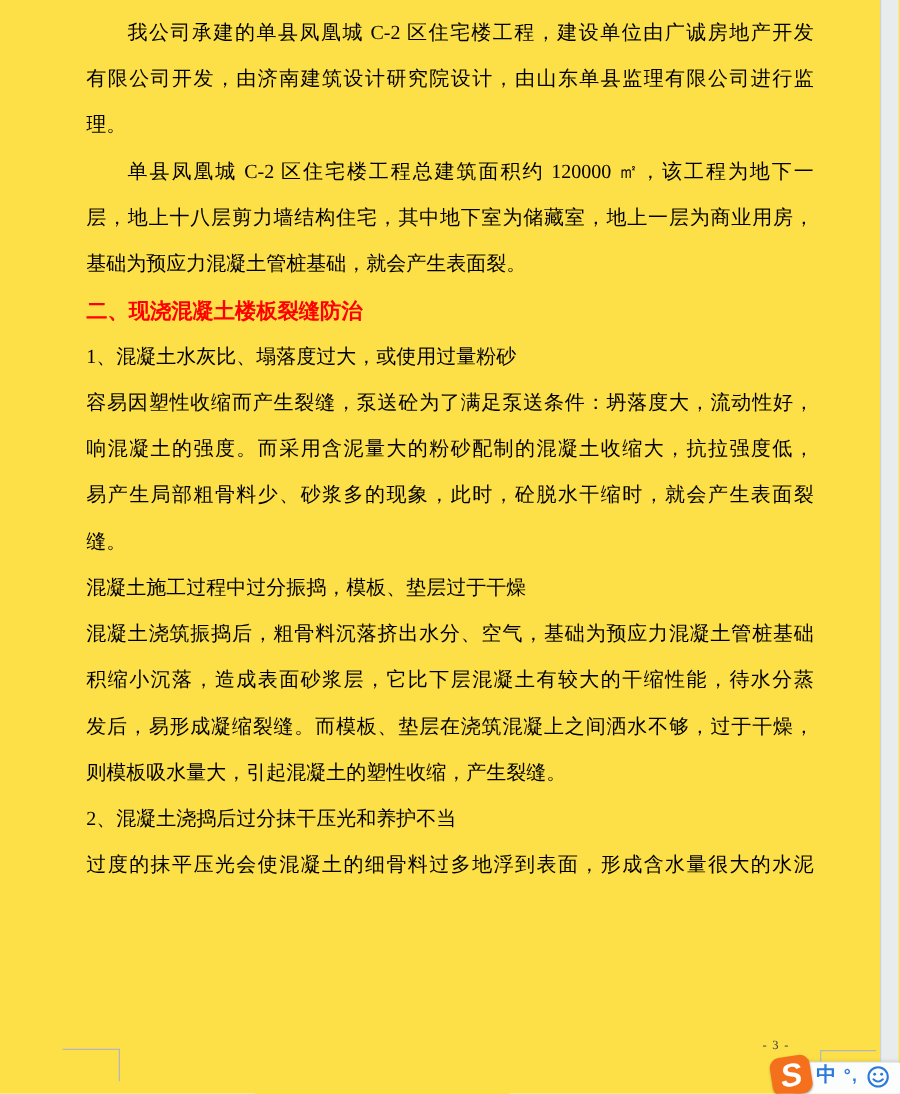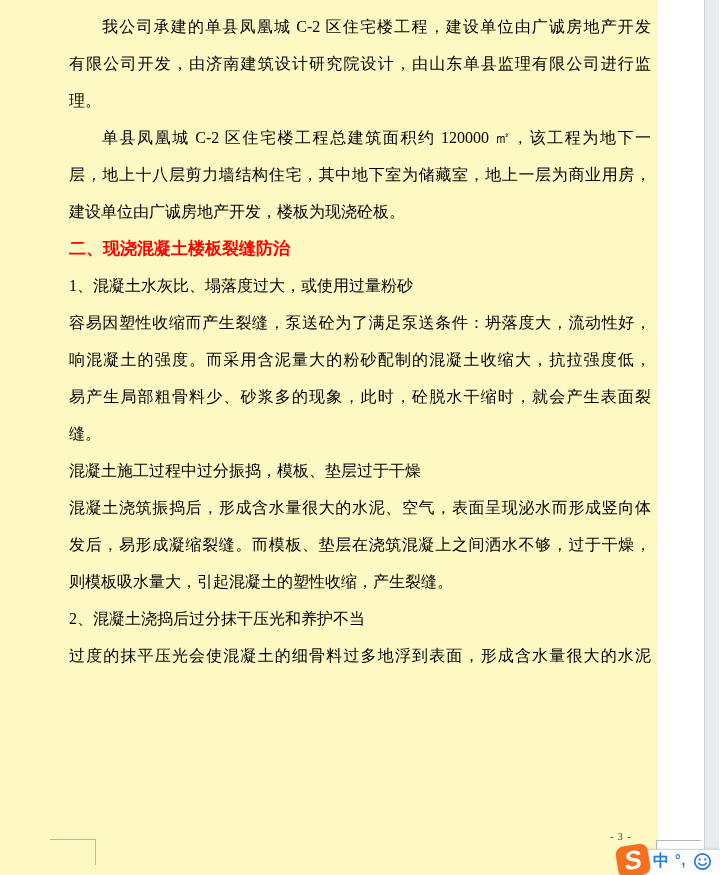--- a/index.html
+++ b/index.html
@@ -1,21 +1,21 @@
 <!DOCTYPE html>
 <html style="--heading-color: #ff0000; --ime-blue: #2b7ad9; --ime-orange: #f4701d;"><head>
 <meta charset="utf-8">
 <style>
   html,body{margin:0;padding:0;}
   body{
     width:720px;height:875px;overflow:hidden;position:relative;
     background:#ffffff;
     font-family:"Liberation Serif","DejaVu Serif",serif;
   }
-  #page{position:absolute;left:0;top:0;width:658px;height:875px;background:#fef9c3;}
+  #page{position:absolute;left:0;top:0;width:720px;height:875px;background:#fde047;}
   
   #side-strip{
     position:absolute;left:704px;top:0;width:14px;height:875px;
     background:#e9eced;border-left:1px solid #ced3d3;
   }
   
   #doc{position:absolute;left:69px;top:8px;width:582px;}
   .line{
     height:37px;line-height:37px;font-size:16px;color:#000;
     white-space:normal;overflow:hidden;
@@ -62,29 +62,30 @@
 
 <div id="page">
 
   <div id="doc">
 
   <div class="line stretch indent">我公司承建的单县凤凰城 C-2 区住宅楼工程，建设单位由广诚房地产开发</div>
       <div class="line stretch">有限公司开发，由济南建筑设计研究院设计，由山东单县监理有限公司进行监</div>
       <div class="line">理。</div>
       <div class="line stretch indent">单县凤凰城 C-2 区住宅楼工程总建筑面积约 120000 ㎡，该工程为地下一</div>
       <div class="line stretch">层，地上十八层剪力墙结构住宅，其中地下室为储藏室，地上一层为商业用房，</div>
-      <div class="line">建设单位由广诚房地产开发，楼板为现浇砼板。</div>
+      <div class="line">基础为预应力混凝土管桩基础，就会产生表面裂。</div>
       <div class="line heading">二、现浇混凝土楼板裂缝防治</div>
       <div class="line">1、混凝土水灰比、塌落度过大，或使用过量粉砂</div>
       <div class="line stretch">容易因塑性收缩而产生裂缝，泵送砼为了满足泵送条件：坍落度大，流动性好，</div>
       <div class="line stretch">响混凝土的强度。而采用含泥量大的粉砂配制的混凝土收缩大，抗拉强度低，</div>
       <div class="line stretch">易产生局部粗骨料少、砂浆多的现象，此时，砼脱水干缩时，就会产生表面裂</div>
       <div class="line">缝。</div>
       <div class="line">混凝土施工过程中过分振捣，模板、垫层过于干燥</div>
-      <div class="line stretch">混凝土浇筑振捣后，形成含水量很大的水泥、空气，表面呈现泌水而形成竖向体</div>
+      <div class="line stretch">混凝土浇筑振捣后，粗骨料沉落挤出水分、空气，基础为预应力混凝土管桩基础</div>
+      <div class="line stretch">积缩小沉落，造成表面砂浆层，它比下层混凝土有较大的干缩性能，待水分蒸</div>
       <div class="line stretch">发后，易形成凝缩裂缝。而模板、垫层在浇筑混凝上之间洒水不够，过于干燥，</div>
       <div class="line">则模板吸水量大，引起混凝土的塑性收缩，产生裂缝。</div>
       <div class="line">2、混凝土浇捣后过分抹干压光和养护不当</div>
       <div class="line stretch">过度的抹平压光会使混凝土的细骨料过多地浮到表面，形成含水量很大的水泥</div>
     </div>
 
   <div id="page-num">- 3 -</div>
 
   <div class="crop" id="crop-bl-h"></div>
   <div class="crop" id="crop-bl-v"></div>

